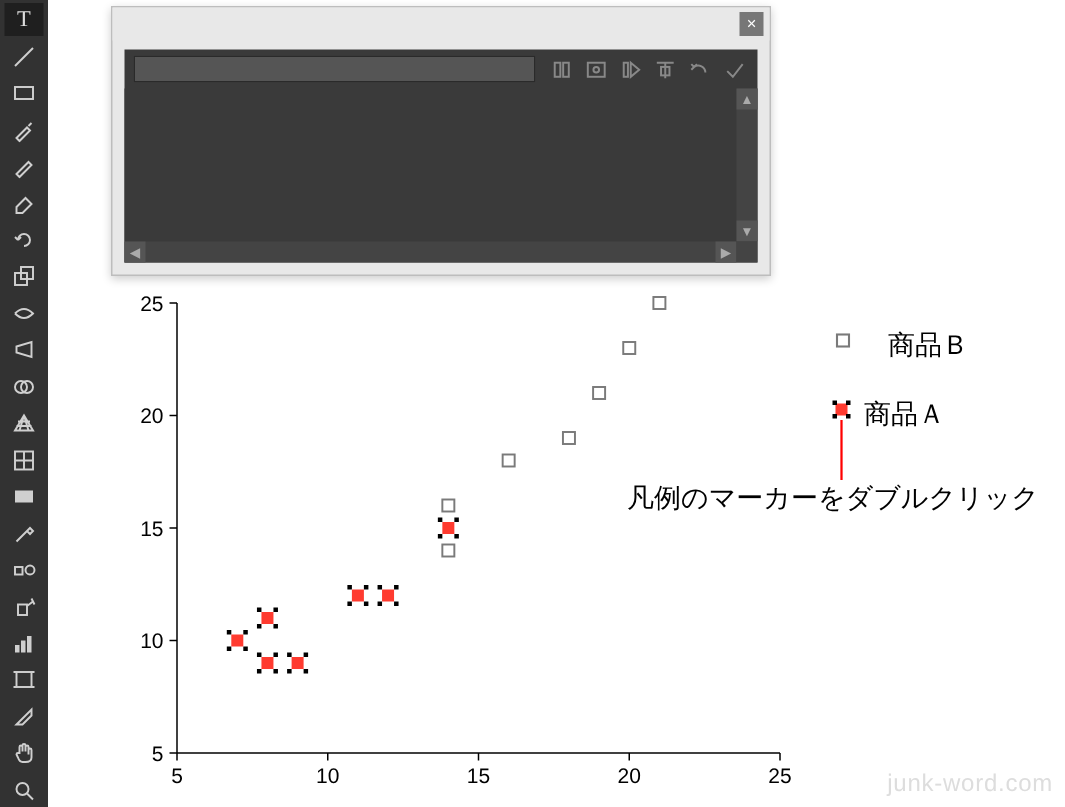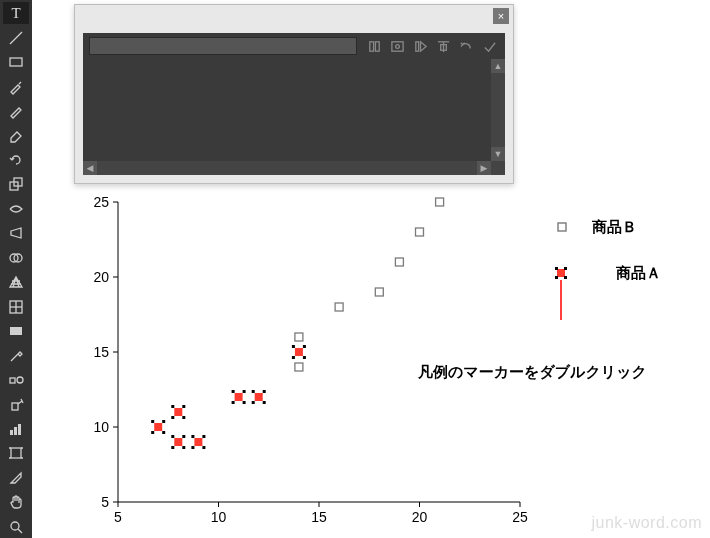--- a/index.html
+++ b/index.html
@@ -117,24 +117,23 @@
   
   .chart {
     position: absolute;
     left: 80px; top: 196px;
     width: 620px; height: 334px;
   }
   .chart svg { width: 100%; height: 100%; }
   .axis-label { font-size: 14px; fill: #000; font-family: inherit; }
   .annotation {
     position: absolute;
-    font-size: 15px;
+    font-size: 18px;
     color: #000;
     white-space: nowrap;
-    font-weight: bold;
   }
   .watermark {
     position:absolute;
     right: 8px; bottom: 6px;
     font-size: 16px;
     color: #ddd;
     letter-spacing: 0.5px;
   }
 </style>
 </head>
@@ -400,30 +399,30 @@
         <rect x="214.9" y="152" width="8" height="8" fill="#ff3b30"></rect>
         <rect x="211.9" y="149" width="3" height="3" fill="#000"></rect>
         <rect x="222.9" y="149" width="3" height="3" fill="#000"></rect>
         <rect x="211.9" y="160" width="3" height="3" fill="#000"></rect>
         <rect x="222.9" y="160" width="3" height="3" fill="#000"></rect>
       </g>
     </svg>
 </div>
 
 <div class="annotation" style="left:592px; top:218px;">商品Ｂ</div>
-<div class="annotation" style="left:616px; top:264px;text-align:right;">商品Ａ</div>
+<div class="annotation" style="left:576px; top:264px;text-align:right;">商品Ａ</div>
 <svg style="position:absolute; left:555px; top:220px;" width="14" height="14">
   <rect x="3" y="3" width="8" height="8" fill="none" stroke="#7a7a7a" stroke-width="1.4"></rect>
 </svg>
 <svg style="position:absolute; left:552px; top:264px;" width="18" height="18">
   <rect x="5" y="5" width="8" height="8" fill="#ff3b30"></rect>
   <rect x="3" y="3" width="3" height="3" fill="#000"></rect>
   <rect x="12" y="3" width="3" height="3" fill="#000"></rect>
   <rect x="3" y="12" width="3" height="3" fill="#000"></rect>
   <rect x="12" y="12" width="3" height="3" fill="#000"></rect>
 </svg>
 
 <svg style="position:absolute; left:559px; top:280px;" width="4" height="40">
   <line x1="2" y1="0" x2="2" y2="40" stroke="#ff0000" stroke-width="1.5"></line>
 </svg>
-<div class="annotation" style="left:418px; top:320px;margin-top:43px;">凡例のマーカーをダブルクリック</div>
+<div class="annotation" style="left:418px; top:320px;">凡例のマーカーをダブルクリック</div>
 
 <div class="watermark">junk-word.com</div>
 
 </body></html>

